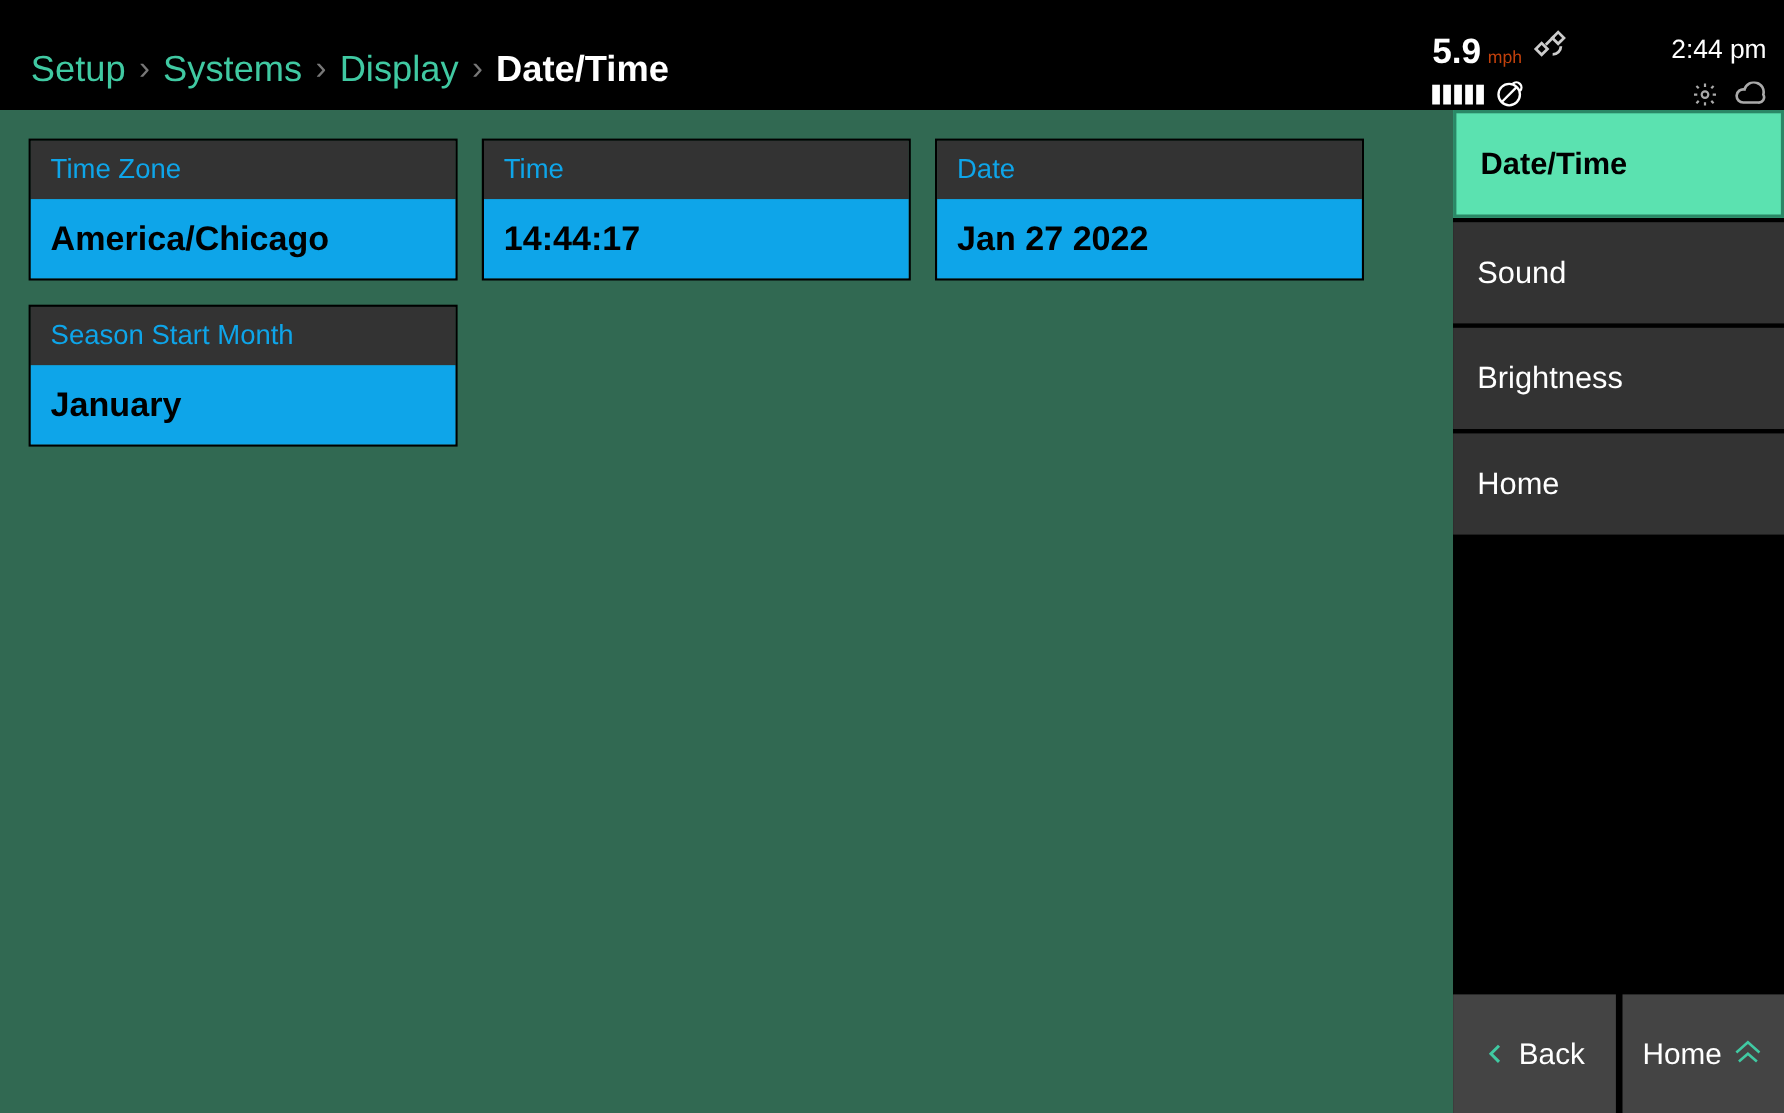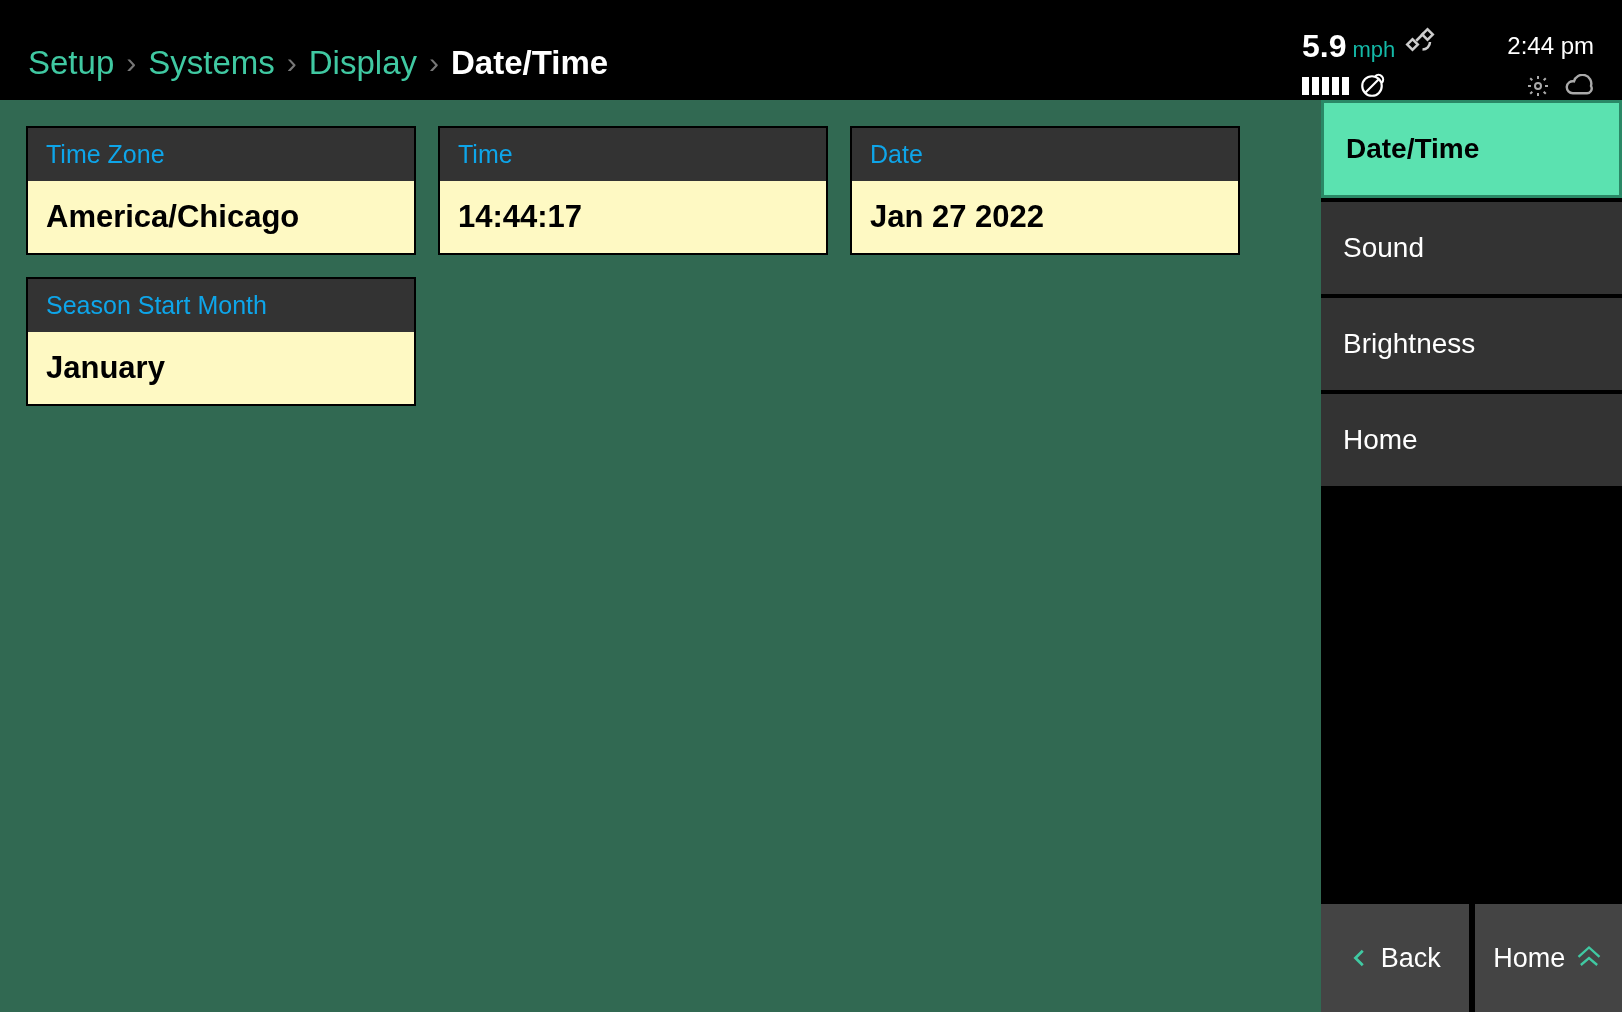--- a/index.html
+++ b/index.html
@@ -34,21 +34,21 @@
     .breadcrumbs .crumb-current {
       color: #fff;
       font-weight: 700;
     }
     .breadcrumbs .chev {
       color: #777;
       font-size: 30px;
     }
     .status {
       width: 320px;
-      padding-right: 28px;
+      padding-right: 16px;
       color: #fff;
       display: flex;
       flex-direction: column;
       gap: 8px;
     }
     .status-row {
       display: flex;
       align-items: center;
       justify-content: space-between;
     }
@@ -56,22 +56,22 @@
       display: flex;
       align-items: baseline;
       gap: 6px;
     }
     .speed-value {
       font-size: 32px;
       font-weight: 700;
       color: #fff;
     }
     .speed-unit {
-      font-size: 22px;
-      color: #14b8a6;
+      font-size: 16px;
+      color: #c2410c;
     }
     .clock {
       font-size: 24px;
       color: #fff;
     }
     .icon {
       display: inline-flex;
       align-items: center;
       justify-content: center;
     }
@@ -109,21 +109,21 @@
       width: 390px;
       border: 2px solid #000;
     }
     .card-header {
       background: #333;
       color: #0ea5e9;
       font-size: 25px;
       padding: 12px 18px;
     }
     .card-body {
-      background: #fef9c3;
+      background: #0ea5e9;
       color: #000;
       font-size: 31px;
       font-weight: 700;
       padding: 18px;
     }
     .sidebar {
       width: 301px;
       background: #000;
       display: flex;
       flex-direction: column;

